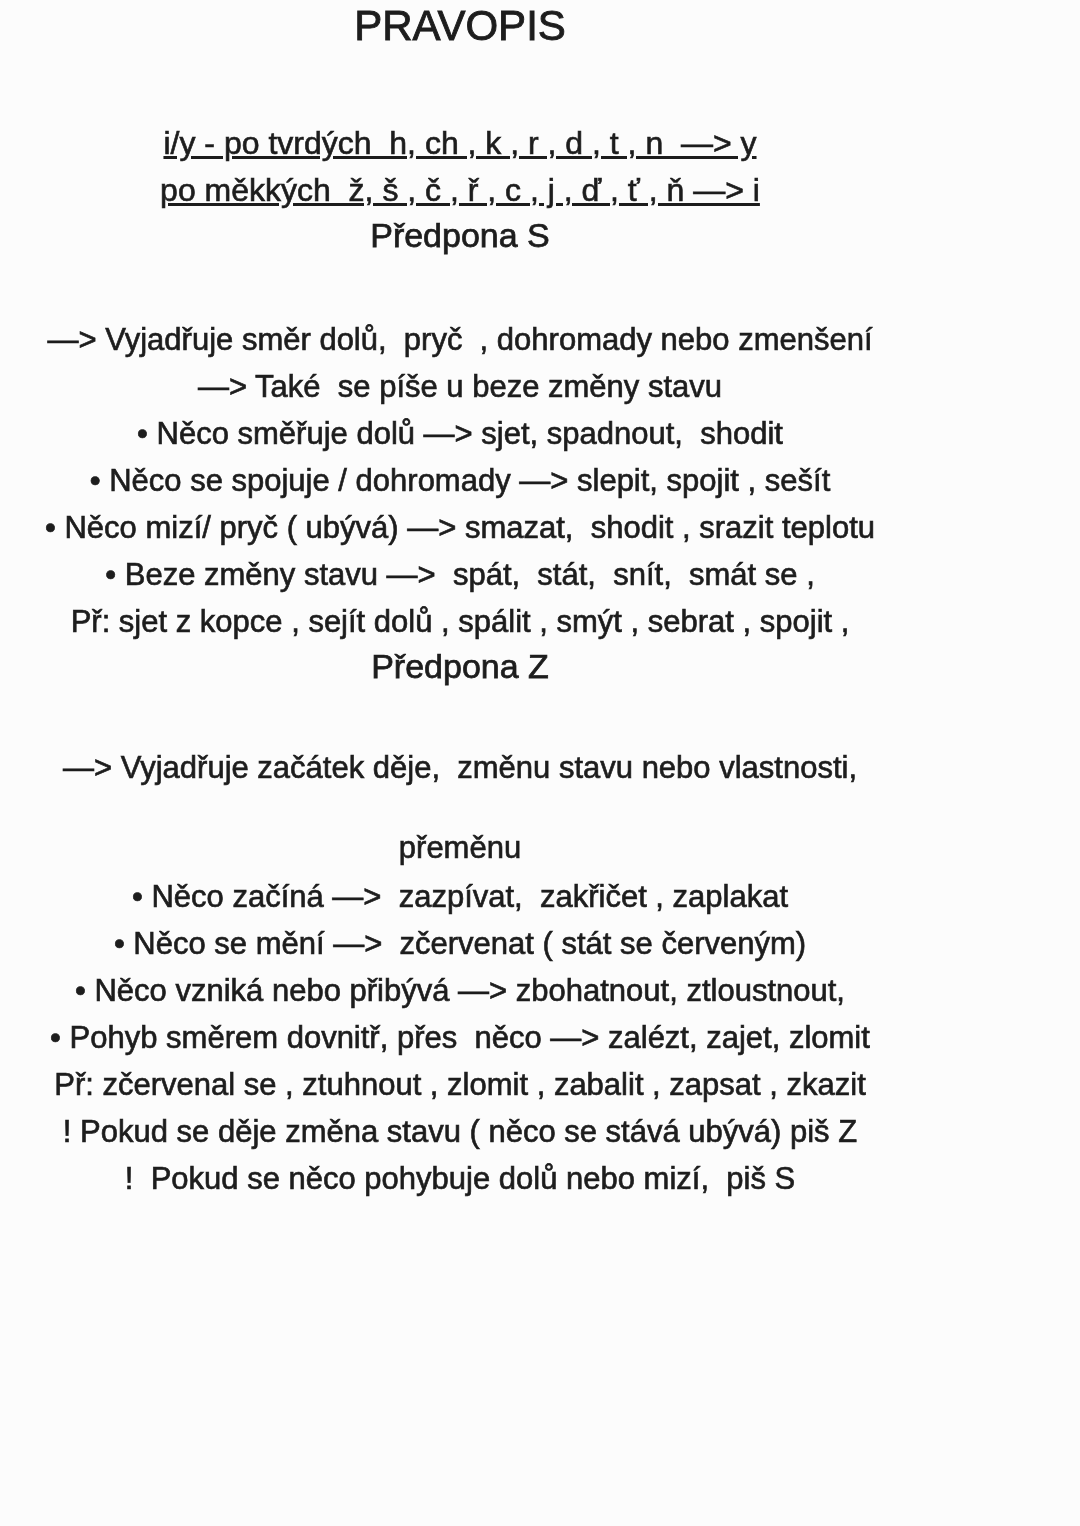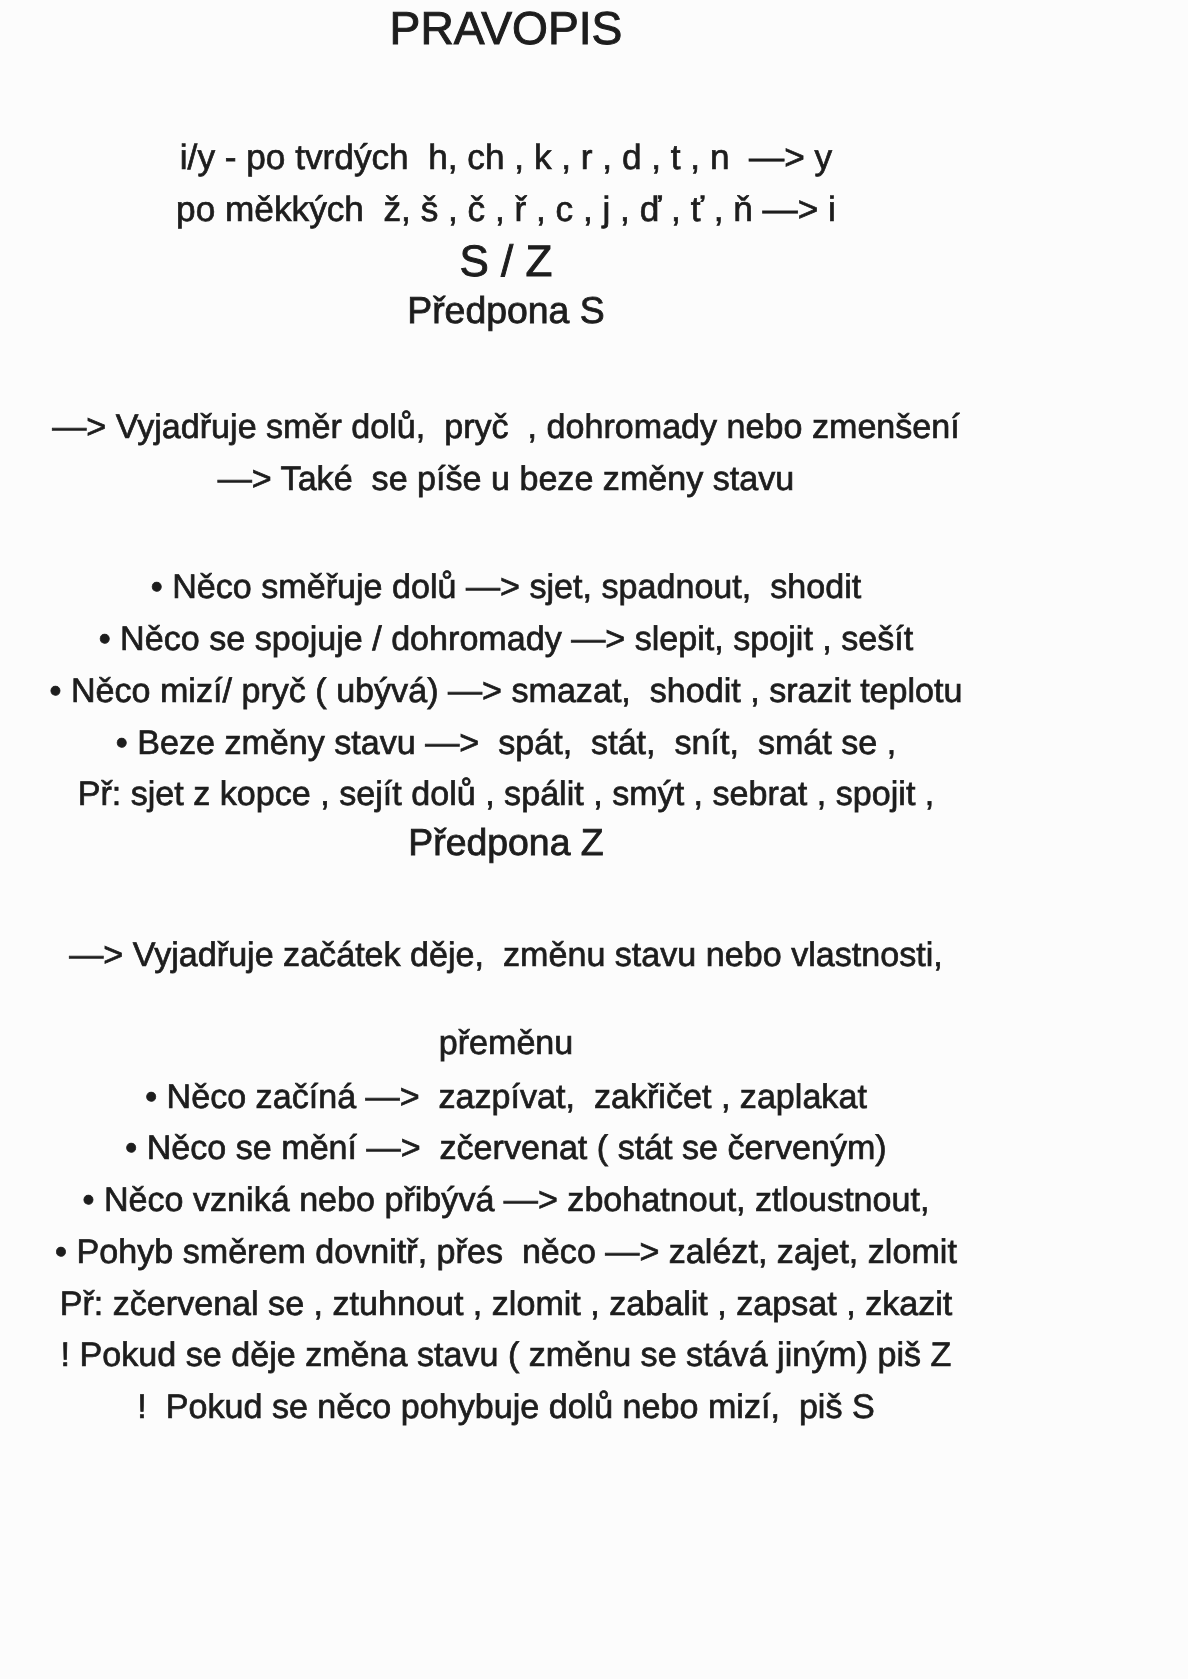--- a/index.html
+++ b/index.html
@@ -23,21 +23,21 @@
     padding: 0;
     font-weight: 400;
     white-space: pre-wrap;
   }
   .title {
     padding-top: 34px;
     font-size: 42px;
     line-height: 52px;
     -webkit-text-stroke: 0.9px #1d1d1d;
   }
-  .intro { margin-top: 68px; }
+  .intro { margin-top: 68px; text-decoration: underline; }
   .intro p {
     font-size: 32px;
     line-height: 47px;
   }
   .sz-heading {
     margin-top: 64px;
     font-size: 40px;
     line-height: 48px;
     -webkit-text-stroke: 0.85px #1d1d1d;
   }
@@ -46,38 +46,37 @@
     line-height: 42px;
     -webkit-text-stroke: 0.75px #1d1d1d;
   }
   .sz-sub { margin-top: 8px; }
   .z-sub  { margin-top: 54px; }
   .notes p, .bullets p {
     font-size: 31px;
     line-height: 47px;
   }
   .sz-notes   { margin-top: 60px; }
-  .sz-bullets { margin-top: 52px; }
+  .sz-bullets { }
   .z-notes    { margin-top: 56px; }
   .z-notes p  { line-height: 50px; margin-top: 30px; }
   .z-bullets  { }
 </style>
 </head>
 <body>
 
 <div class="page">
 
   <h1 class="title">PRAVOPIS</h1>
 
   <div class="intro">
     <p>i/y - po tvrdých  h, ch , k , r , d , t , n  —&gt; y</p>
     <p>po měkkých  ž, š , č , ř , c , j , ď , ť , ň —&gt; i</p>
   </div>
 
-  <h2 class="sz-heading">S / Z</h2>
 
   <h3 class="subheading sz-sub">Předpona S</h3>
 
   <div class="notes sz-notes">
     <p>—&gt; Vyjadřuje směr dolů,  pryč  , dohromady nebo zmenšení</p>
     <p>—&gt; Také  se píše u beze změny stavu</p>
   </div>
 
   <div class="bullets sz-bullets">
     <p>• Něco směřuje dolů —&gt; sjet, spadnout,  shodit</p>
@@ -93,17 +92,17 @@
     <p>—&gt; Vyjadřuje začátek děje,  změnu stavu nebo vlastnosti,</p>
     <p>přeměnu</p>
   </div>
 
   <div class="bullets z-bullets">
     <p>• Něco začíná —&gt;  zazpívat,  zakřičet , zaplakat</p>
     <p>• Něco se mění —&gt;  zčervenat ( stát se červeným)</p>
     <p>• Něco vzniká nebo přibývá —&gt; zbohatnout, ztloustnout,</p>
     <p>• Pohyb směrem dovnitř, přes  něco —&gt; zalézt, zajet, zlomit</p>
     <p>Př: zčervenal se , ztuhnout , zlomit , zabalit , zapsat , zkazit</p>
-    <p>! Pokud se děje změna stavu ( změnu se stává jiným) piš Z</p>
+    <p>! Pokud se děje změna stavu ( něco se stává ubývá) piš Z</p>
     <p>!  Pokud se něco pohybuje dolů nebo mizí,  piš S</p>
   </div>
 
 </div>
 
 </body></html>

